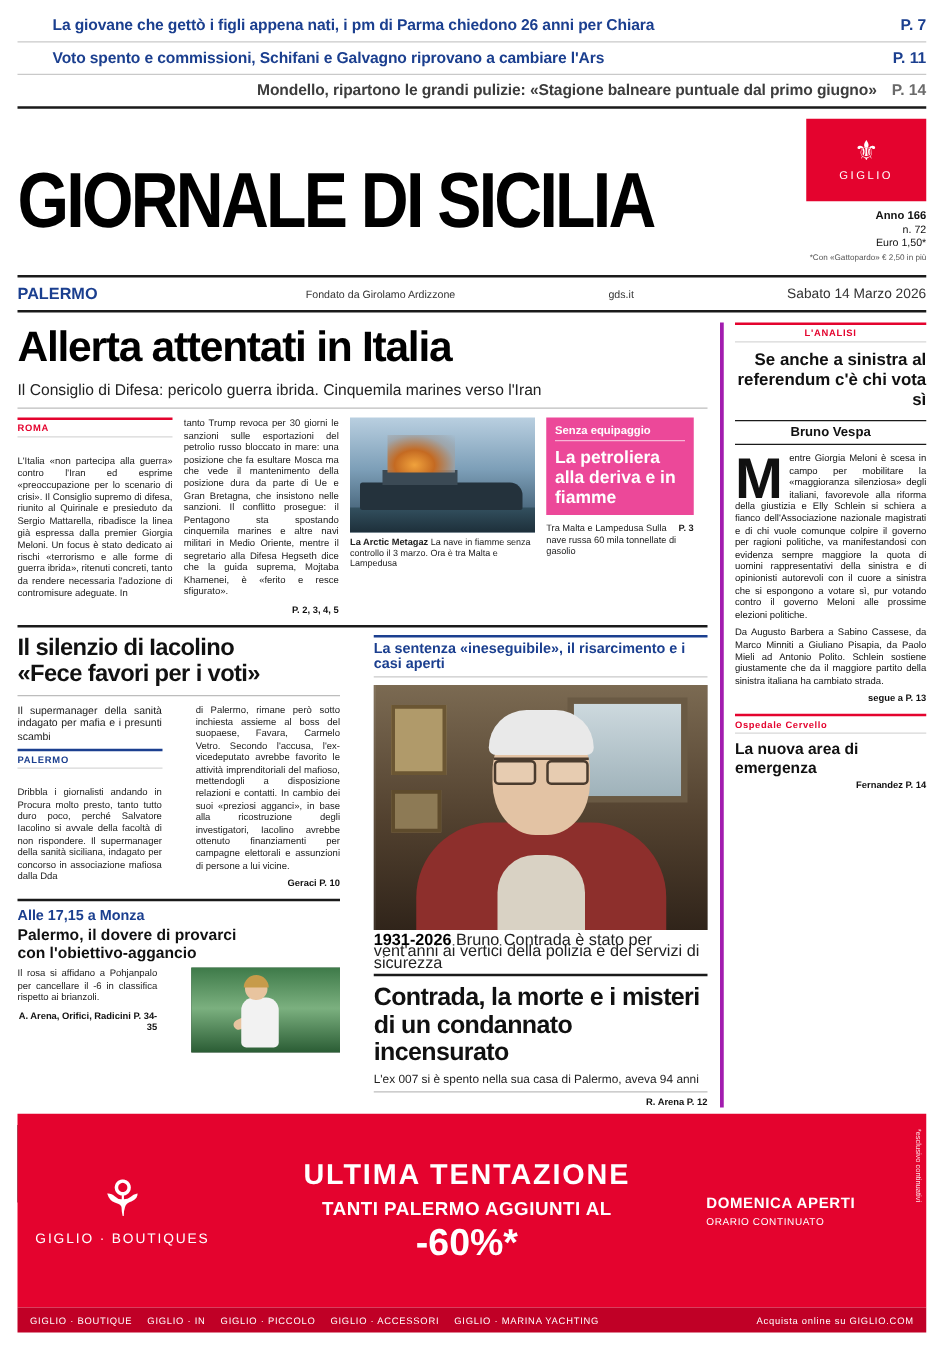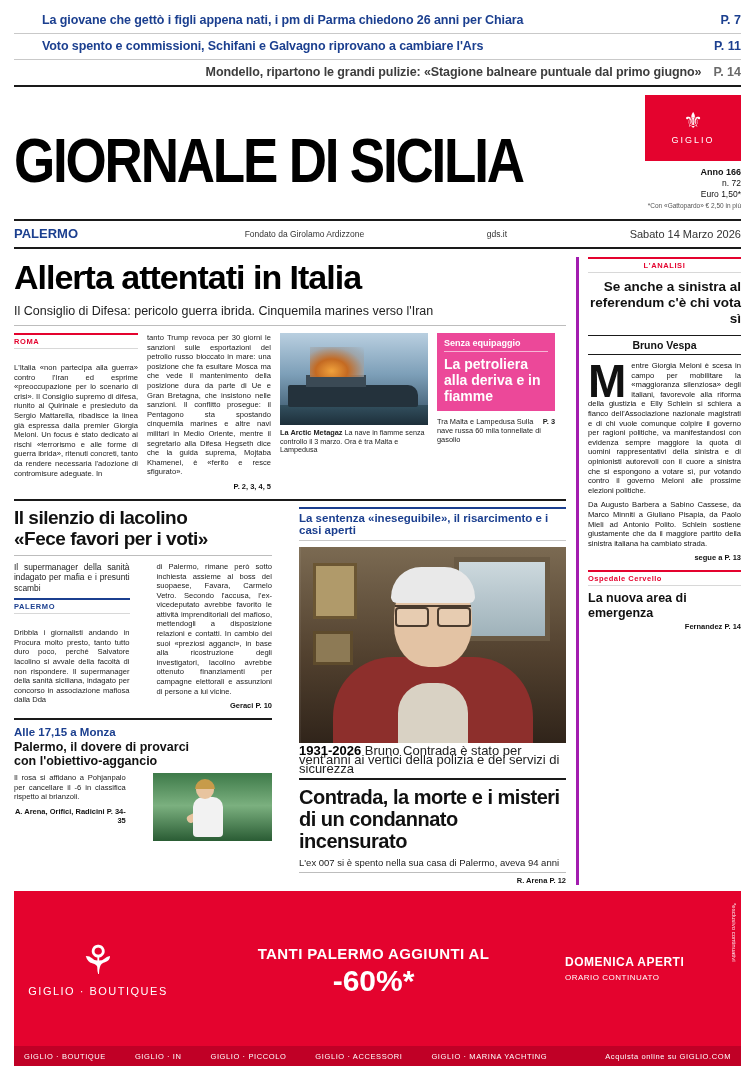--- a/index.html
+++ b/index.html
@@ -192,21 +192,21 @@
   .ad-t3 { font-size: 30px; font-weight: bold; margin-top: 2px; }
   .ad-right { width: 176px; display:flex; flex-direction:column; justify-content:center; }
   .ad-r1 { font-size: 12px; font-weight: bold; letter-spacing: .5px; }
   .ad-r2 { font-size: 8px; margin-top: 4px; letter-spacing: .5px; }
   .ad-vert { position:absolute; right: 4px; top: 12px; font-size: 6px; writing-mode: vertical-rl; opacity: .9; }
   .ad-foot {
     position: absolute; left: 14px; right: 14px; bottom: 14px; height: 20px;
     background: #c00026; color: #fff; display:flex; align-items:center; justify-content:space-between;
     padding: 0 10px; font-size: 7.5px; letter-spacing: .6px;
   }
-  .ad-foot .links { display:flex; gap: 29px; }
+  .ad-foot .links { display:flex; gap: 12px; }
   .barcode { position:absolute; left: 14px; bottom: 40px; width: 20px; height: 62px;
     background: repeating-linear-gradient(90deg,#000 0 2px,#fff 2px 4px,#000 4px 5px,#fff 5px 8px); }
 </style>
 </head>
 <body>
 
 <div class="page">
 
   <div class="topstrip">
     <div class="strip-row">
@@ -393,20 +393,21 @@
   </div>
 
   <div class="barcode" style="left:14px;bottom:118px;"></div>
 
   <div class="ad">
     <div class="ad-left">
       <div class="ad-leaf">⚘</div>
       <div class="ad-brand">GIGLIO · BOUTIQUES</div>
     </div>
     <div class="ad-center">
+      <div class="ad-t1">ULTIMA TENTAZIONE</div>
       <div class="ad-t2">TANTI PALERMO AGGIUNTI AL</div>
       <div class="ad-t3">-60%*</div>
     </div>
     <div class="ad-right">
       <div class="ad-r1">DOMENICA APERTI</div>
       <div class="ad-r2">ORARIO CONTINUATO</div>
     </div>
     <div class="ad-vert">*esclusivo continuativi</div>
   </div>
 

